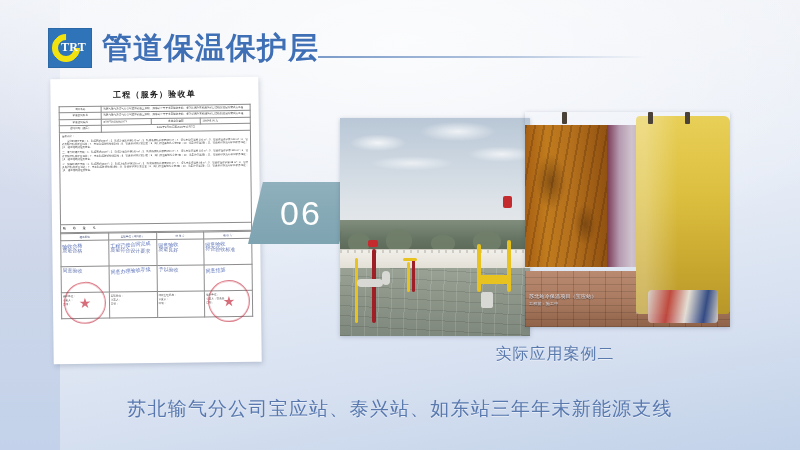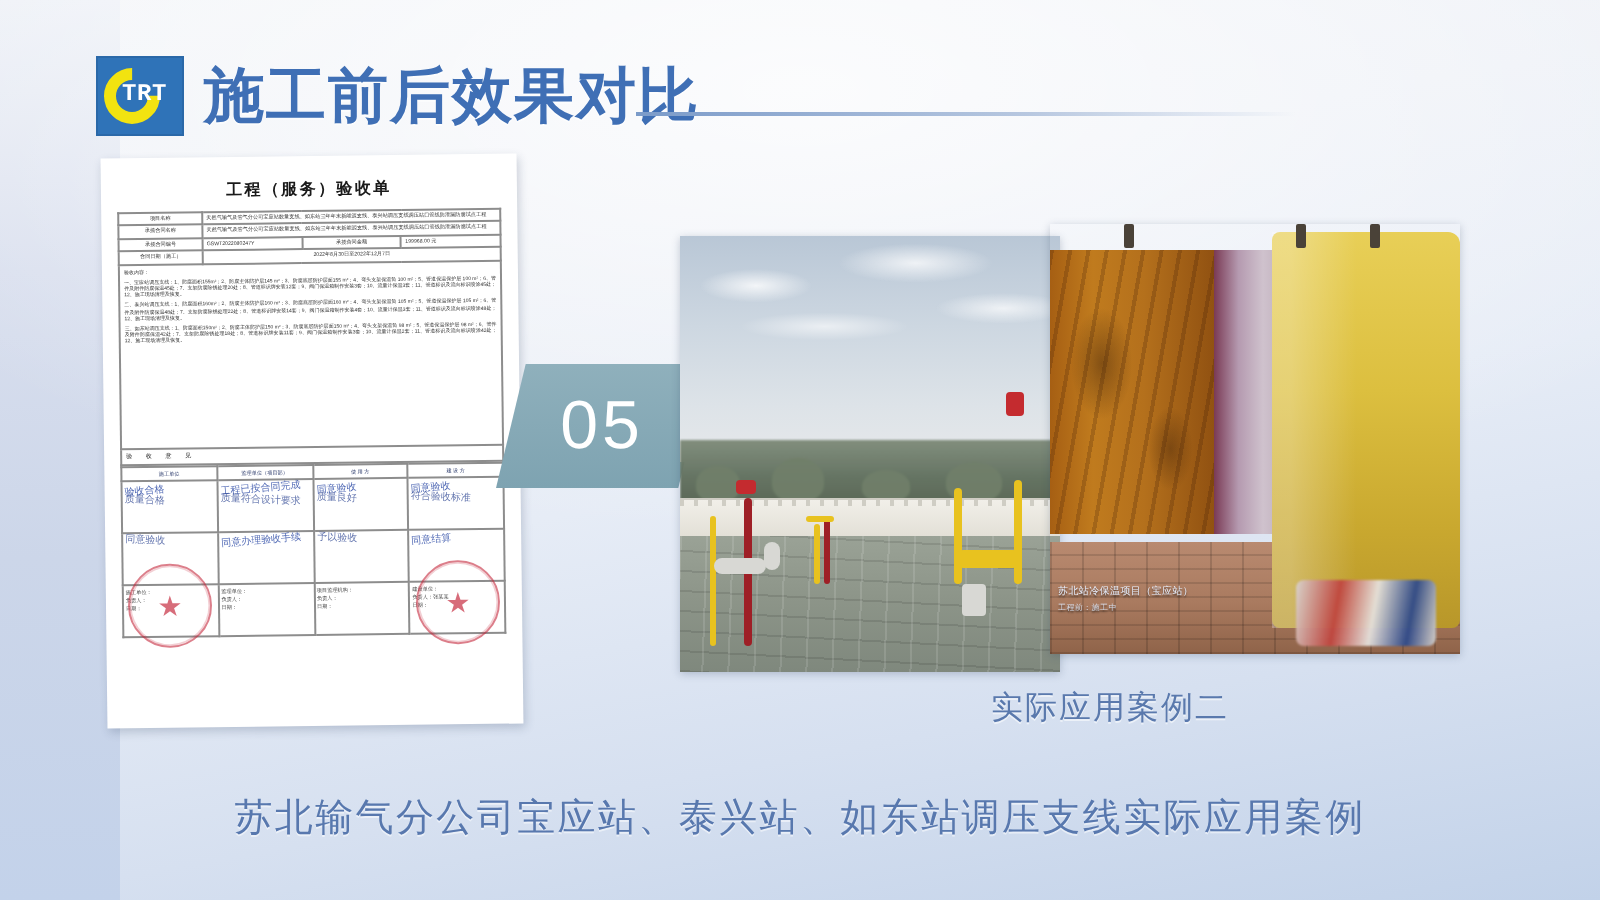--- a/index.html
+++ b/index.html
@@ -28,21 +28,21 @@
     width:44px; height:40px; background:#2f73b8; position:relative;
     box-shadow:0 0 0 1px #2a68a8 inset; flex:0 0 auto;
   }
   .logo .ring{
     position:absolute; left:4px; top:6px; width:28px; height:28px; border-radius:50%;
     border:6px solid #f2e310; border-right-color:transparent; transform:rotate(-45deg);
   }
   .logo .trt{
     position:absolute; left:13px; top:12px; width:30px; text-align:left;
     font-size:12px; font-weight:bold; color:#fff; letter-spacing:.3px;
-    font-family:Liberation Mono, monospace; line-height:15px;
+    font-family:Liberation Serif, serif; line-height:15px;
   }
   .header-title{
     margin-left:10px; font-size:30px; font-weight:bold; color:#3f6fb5;
     letter-spacing:1px; white-space:nowrap;
     text-shadow:0 1px 0 rgba(255,255,255,.6);
   }
   .header-rule{
     position:absolute; left:318px; top:56px; width:330px; height:2px;
     background:linear-gradient(90deg,#7b9bc9 0%, #b8c8e0 60%, rgba(184,200,224,0) 100%);
   }
@@ -180,21 +180,21 @@
 <body>
 
 <div class="bg-left-wash"></div>
 <div class="bg-vignette"></div>
 
 <div class="header">
   <div class="logo">
     <div class="ring"></div>
     <div class="trt">TRT</div>
   </div>
-  <div class="header-title">施工前后效果对比</div>
+  <div class="header-title">管道保温保护层</div>
 </div>
 <div class="header-rule"></div>
 
 <div class="doc-card">
   <div class="doc-title">工程（服务）验收单</div>
 
   <table class="doc-table">
     <tbody>
         <tr>
       <td class="lbl">项目名称</td>
@@ -288,21 +288,21 @@
         <div>负责人：张某某</div>
         <div>日期：</div>
         <div class="stamp r"></div>
       </td>
     </tr>
   </tbody>
     </table>
 </div>
 
 <div class="num-badge">
-  <span>05</span>
+  <span>06</span>
 </div>
 
 <div class="photo photo-left">
   <div class="sky"></div>
   <div class="clouds"></div>
   <div class="trees">
     <div class="tree" style="left:4%;width:22px;height:18px;"></div>
     <div class="tree" style="left:24%;width:26px;height:22px;"></div>
     <div class="tree" style="left:48%;width:24px;height:16px;"></div>
     <div class="tree" style="left:70%;width:28px;height:20px;"></div>
@@ -336,13 +336,13 @@
   <div class="bolt" style="left:60%;top:0;"></div>
   <div class="bolt" style="left:78%;top:0;"></div>
   <div class="rag"></div>
   <div class="photo-caption">
     <span>苏北站冷保温项目（宝应站）</span>
     <span class="sub">工程前：施工中</span>
   </div>
 </div>
 
 <div class="sub-caption">实际应用案例二</div>
-<div class="main-caption">苏北输气分公司宝应站、泰兴站、如东站调压支线实际应用案例</div>
+<div class="main-caption">苏北输气分公司宝应站、泰兴站、如东站三年年末新能源支线</div>
 
 </body></html>

